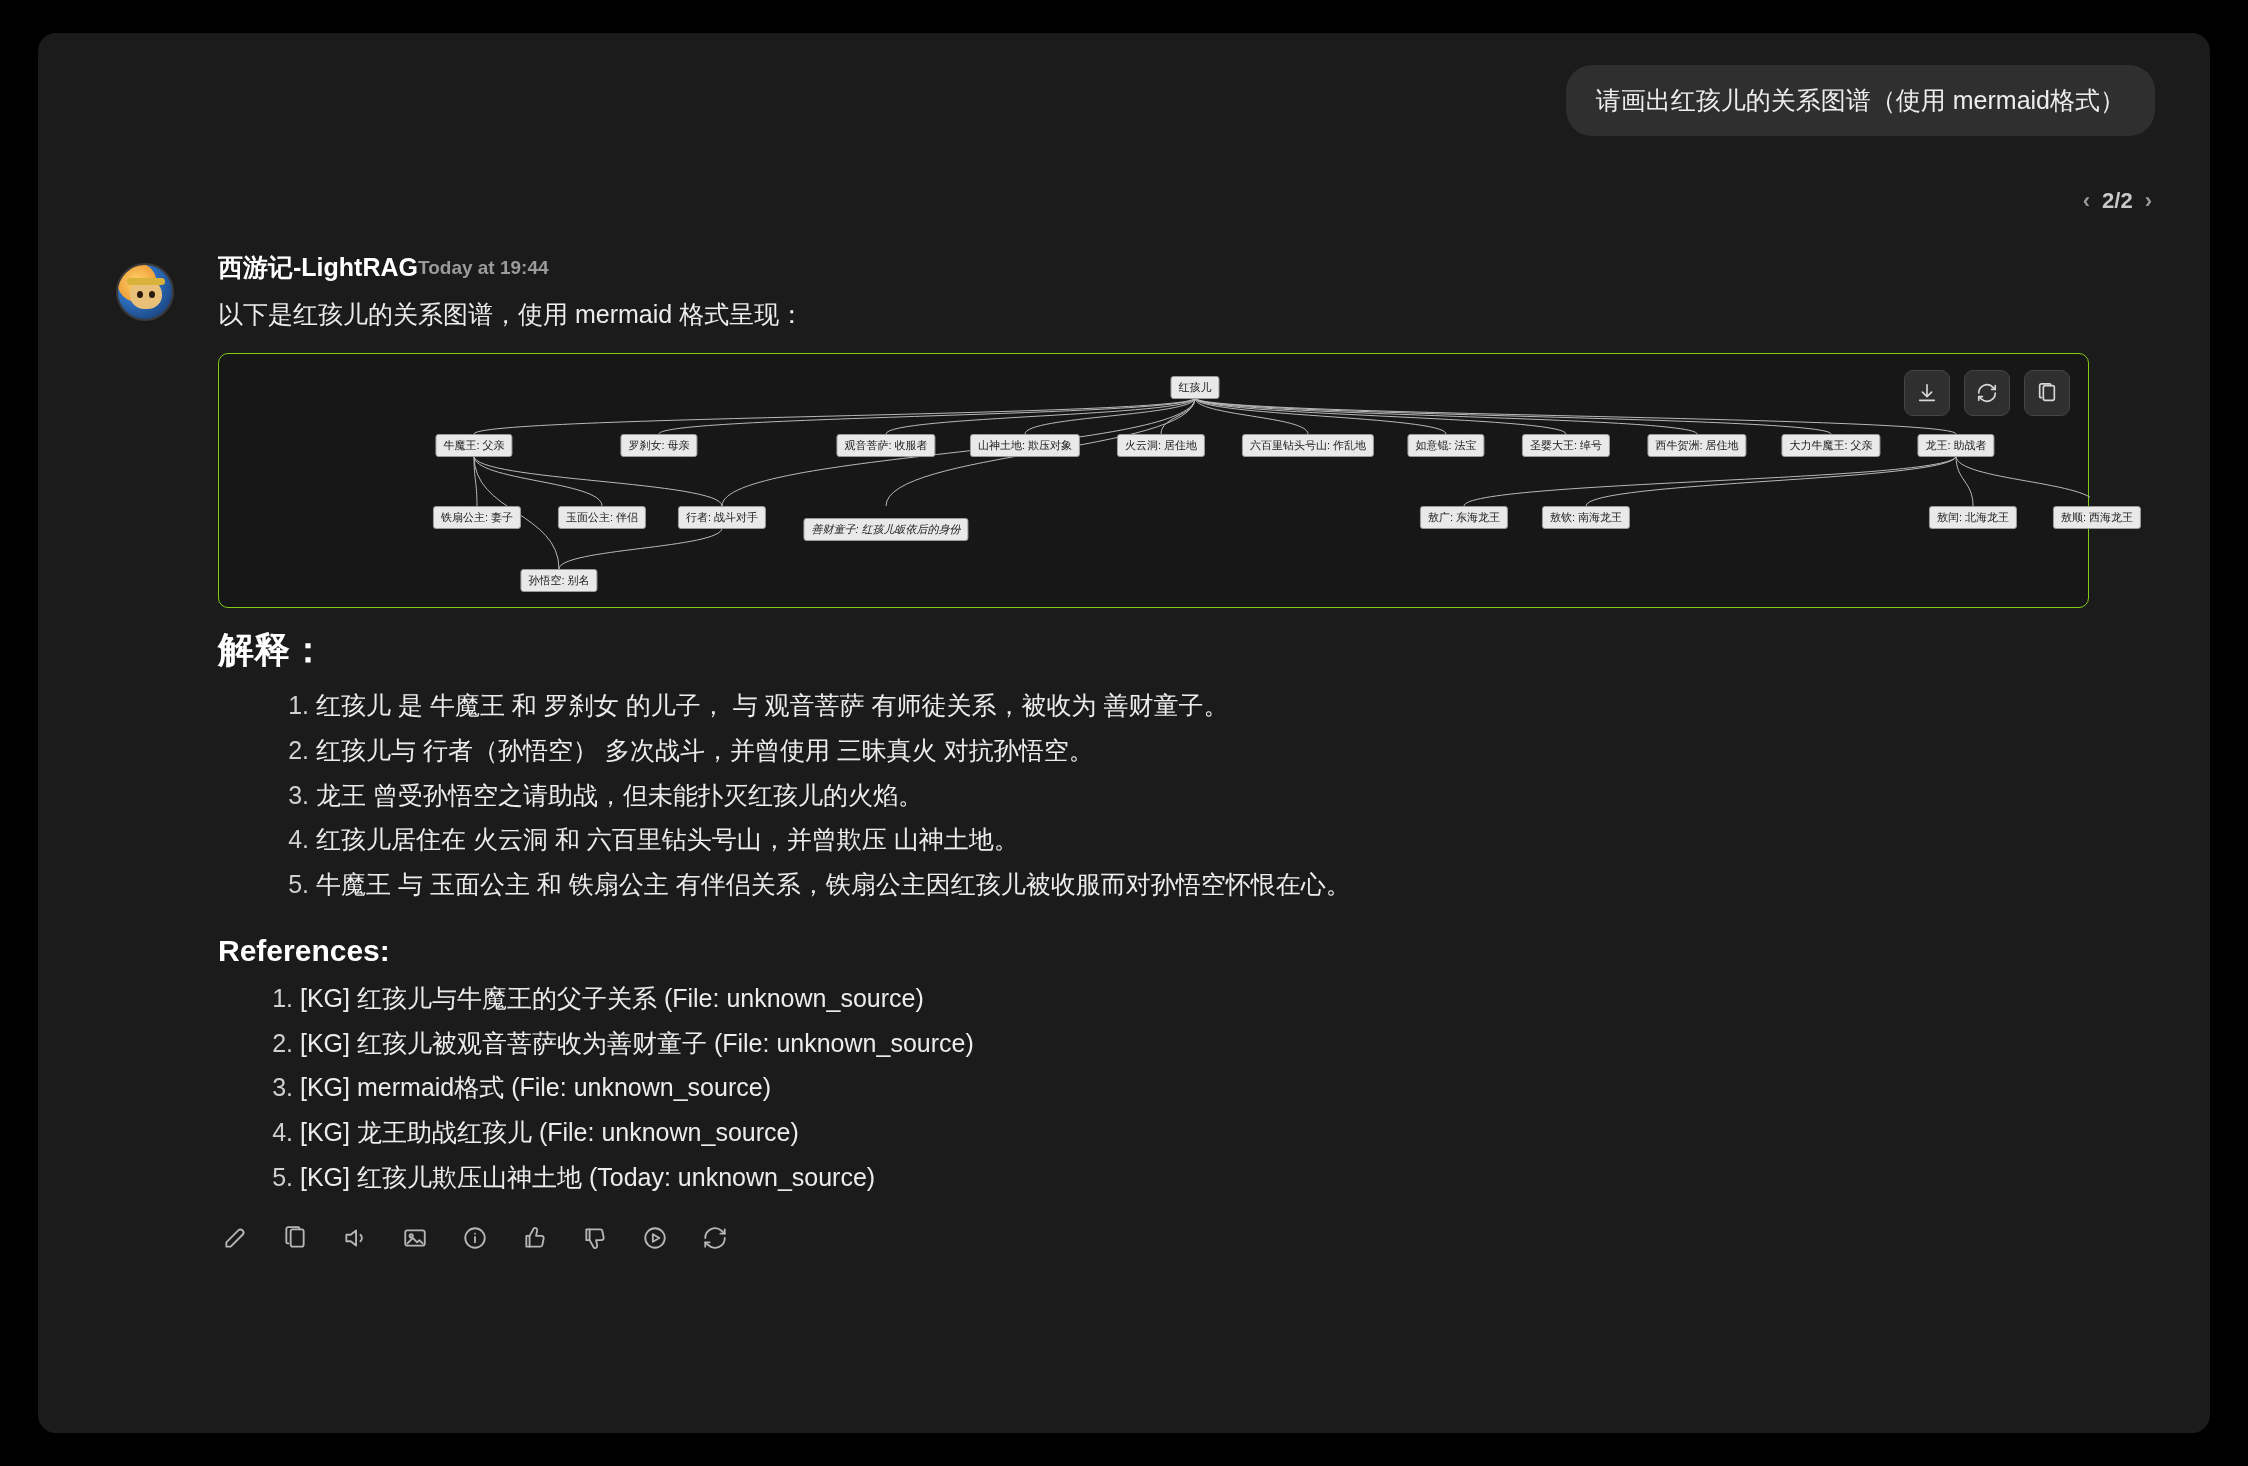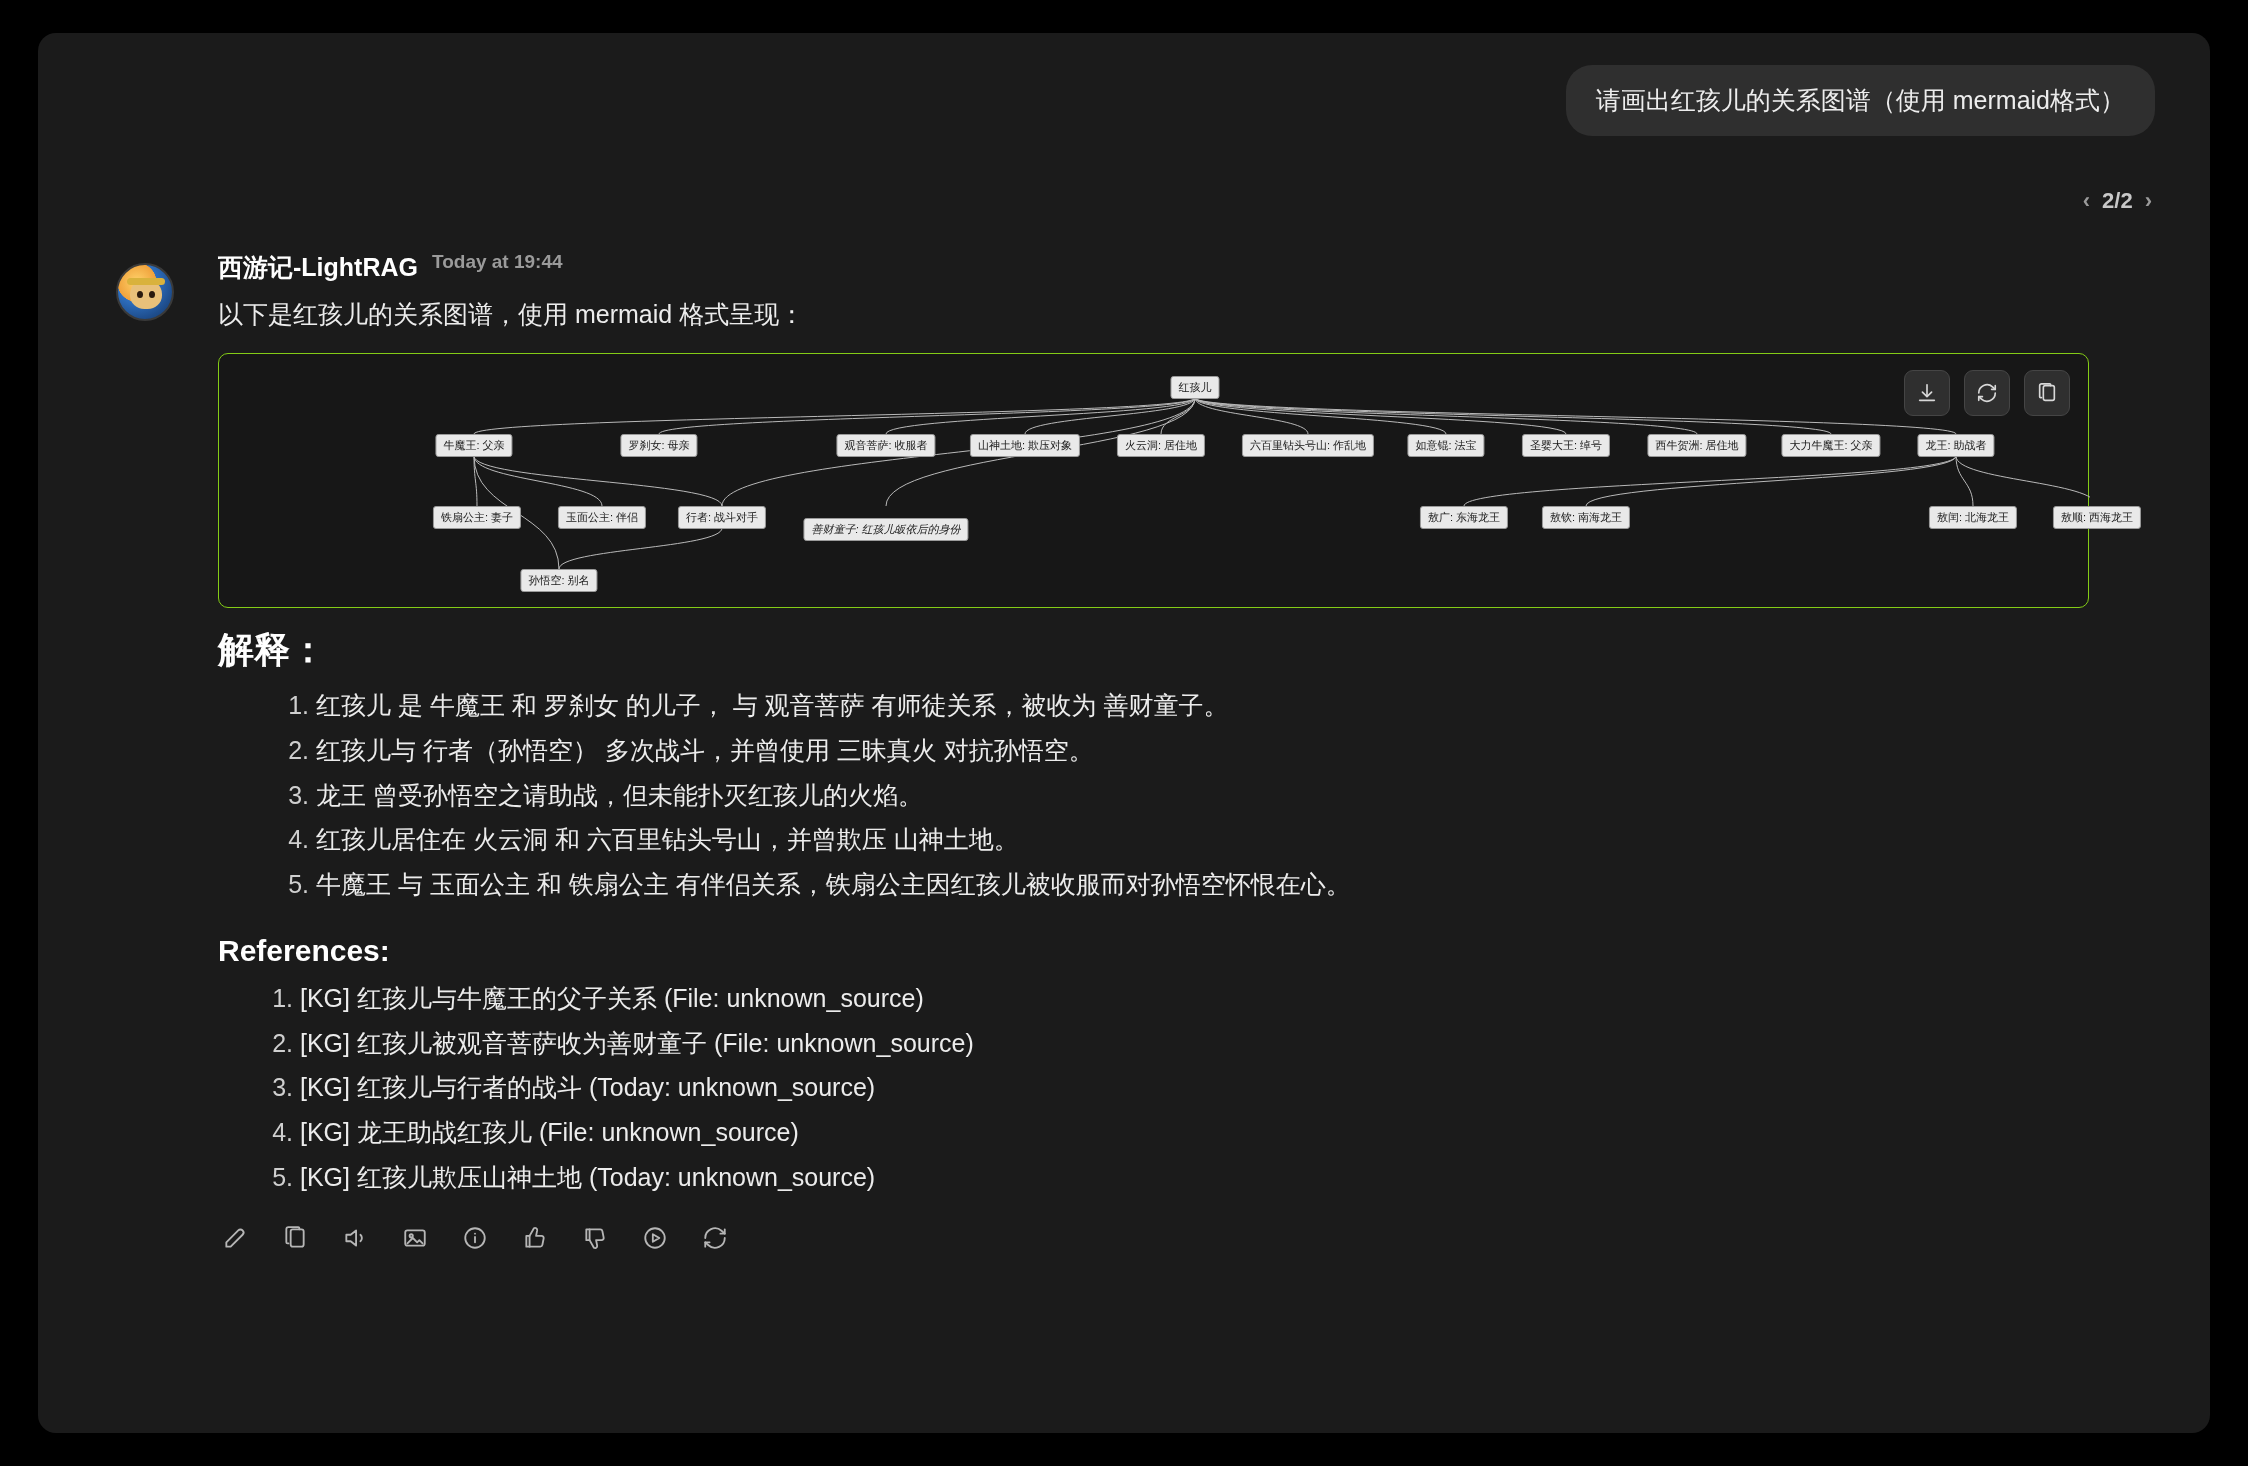--- a/index.html
+++ b/index.html
@@ -72,21 +72,21 @@
     border-radius: 4px;
   }
   .avatar .eye-l, .avatar .eye-r {
     position: absolute; top: 26px;
     width: 6px; height: 7px; border-radius: 50%;
     background: #2a1a0e;
   }
   .avatar .eye-l { left: 19px; }
   .avatar .eye-r { left: 31px; }
 
-  .meta { margin-left: 102px; display: flex; align-items: flex-start; gap: 14px; }
+  .meta { margin-left: 102px; display: flex; align-items: center; gap: 0; }
   .bot-name { color: #ffffff; font-size: 25px; font-weight: bold; }
   .timestamp { color: #9b9b9b; font-size: 19px; font-weight: bold; }
 
   .intro {
     margin-left: 102px;
     margin-top: 14px;
     color: #ececec;
     font-size: 25px;
   }
 
@@ -294,21 +294,21 @@
         <li>红孩儿与 行者（孙悟空） 多次战斗，并曾使用 三昧真火 对抗孙悟空。</li>
         <li>龙王 曾受孙悟空之请助战，但未能扑灭红孩儿的火焰。</li>
         <li>红孩儿居住在 火云洞 和 六百里钻头号山，并曾欺压 山神土地。</li>
         <li>牛魔王 与 玉面公主 和 铁扇公主 有伴侣关系，铁扇公主因红孩儿被收服而对孙悟空怀恨在心。</li>
       </ol>
 
     <div class="refs-title">References:</div>
     <ol class="refs" id="references-list">
         <li>[KG] 红孩儿与牛魔王的父子关系 (File: unknown_source)</li>
         <li>[KG] 红孩儿被观音菩萨收为善财童子 (File: unknown_source)</li>
-        <li>[KG] 红孩儿与行者的战斗 (Today: unknown_source)</li>
+        <li>[KG] mermaid格式 (File: unknown_source)</li>
         <li>[KG] 龙王助战红孩儿 (File: unknown_source)</li>
         <li>[KG] 红孩儿欺压山神土地 (Today: unknown_source)</li>
       </ol>
 
     <div class="actions">
       <div class="act">
         <svg viewBox="0 0 24 24">
             <path d="M4 20h4l11-11a2.8 2.8 0 0 0-4-4L4 16v4z"></path>
           </svg>
       </div>

